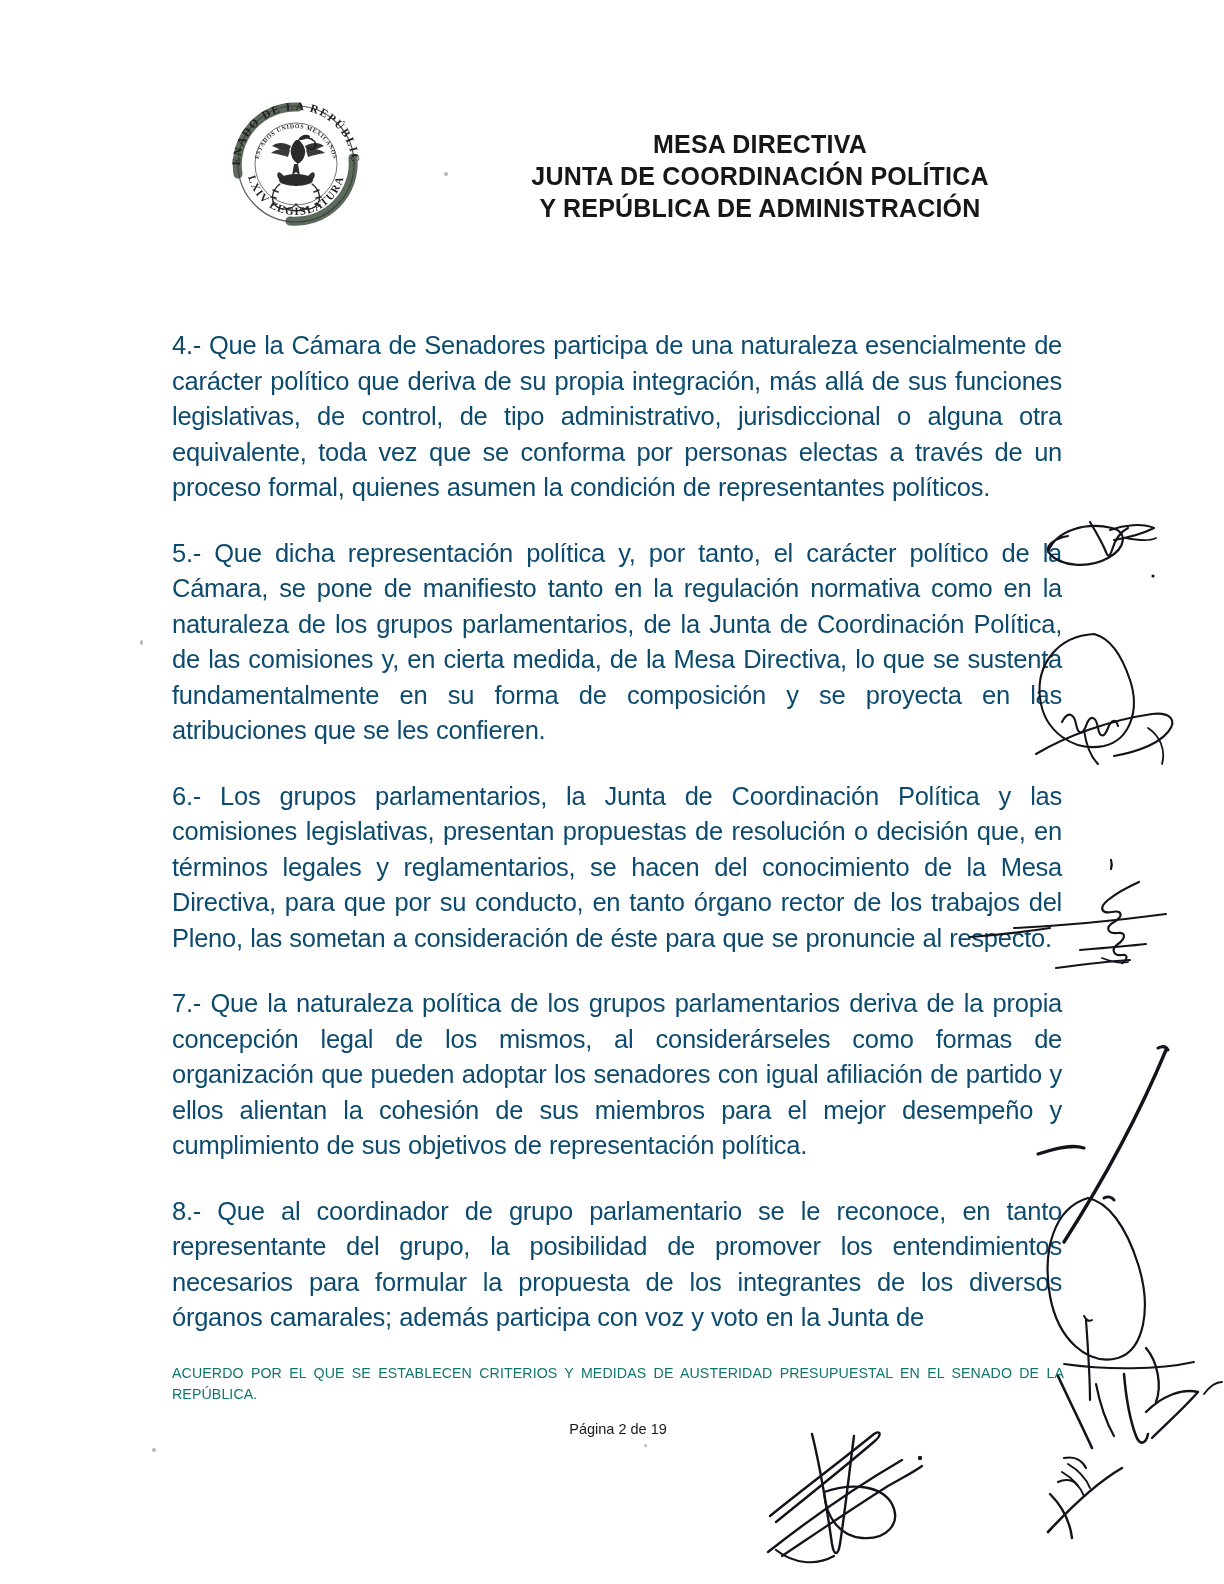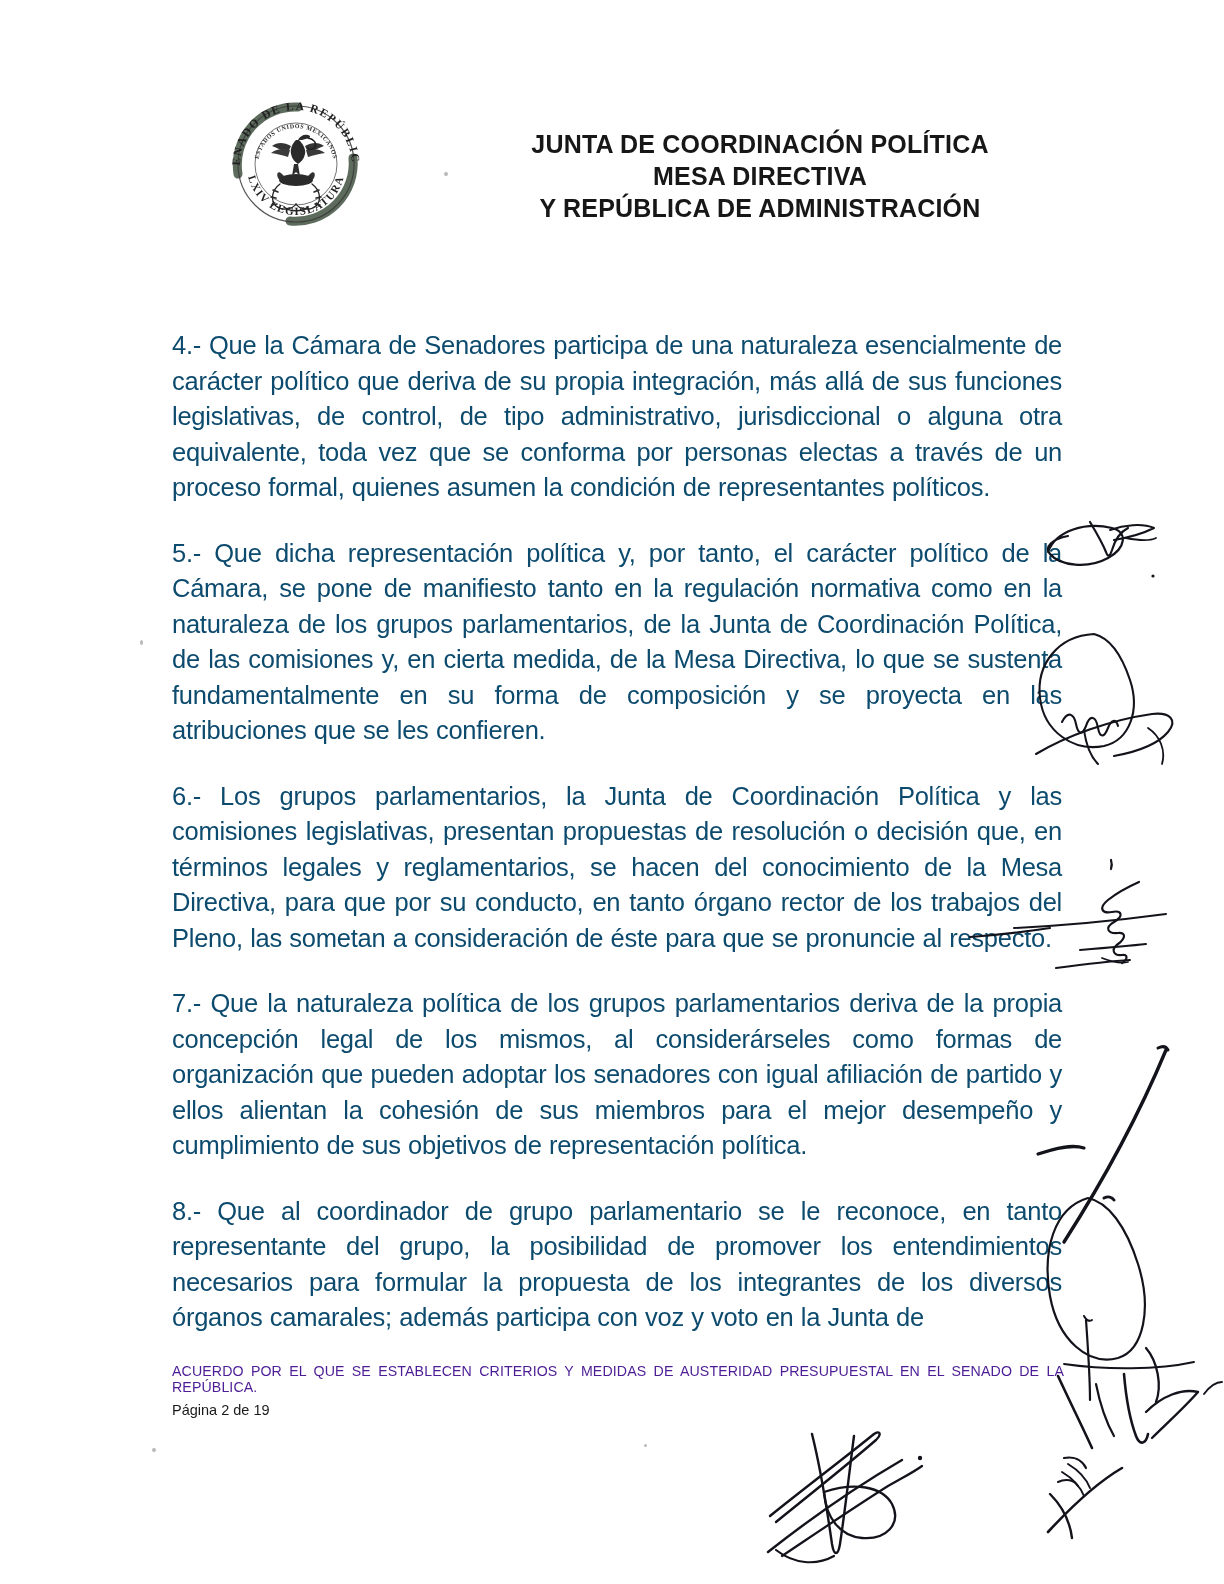--- a/index.html
+++ b/index.html
@@ -77,29 +77,29 @@
   
   .footer {
     position: absolute;
     left: 172px;
     top: 1363px;
     width: 892px;
   }
   .footer-note {
     font-family: "Liberation Sans", "DejaVu Sans", sans-serif;
     font-size: 14.2px;
-    line-height: 16px;
+    line-height: 21px;
     text-align: justify;
     letter-spacing: 0.1px;
-    color: #4c1d95;
+    color: #0f766e;
     margin: 0;
   }
   .footer-page {
-    margin-top: 7px;
-    text-align: left;
+    margin-top: 16px;
+    text-align: center;
     font-family: "Liberation Sans", "DejaVu Sans", sans-serif;
     font-size: 14.5px;
     color: #1a1a1a;
   }
 
   
   .ink {
     position: absolute;
     pointer-events: none;
   }
@@ -171,22 +171,22 @@
           <path d="M 56,92 C 48,98 46,108 52,114 C 58,119 68,118 72,112" stroke="#222" stroke-width="1.3"></path>
           <path d="M 88,92 C 96,98 98,108 92,114 C 86,119 76,118 72,112" stroke="#222" stroke-width="1.3"></path>
           <path d="M 54,100 l -5,-2 M 52,106 l -5,-1 M 53,112 l -5,1 M 90,100 l 5,-2 M 92,106 l 5,-1 M 91,112 l 5,1" stroke="#2a2a2a" stroke-width="1.6"></path>
 
           <path d="M 60,115 C 66,120 78,120 84,115" stroke="#222" stroke-width="1.4"></path>
         </g>
       </svg>
     </div>
 
     <div class="header-titles">
+      <div class="line">MESA DIRECTIVA</div>
       <div class="line">JUNTA DE COORDINACIÓN POLÍTICA</div>
-      <div class="line">MESA DIRECTIVA</div>
       <div class="line">Y REPÚBLICA DE ADMINISTRACIÓN</div>
     </div>
   </div>
 
   <div class="body-col">
     <p class="para">4.- Que la Cámara de Senadores participa de una naturaleza esencialmente de carácter político que deriva de su propia integración, más allá de sus funciones legislativas, de control, de tipo administrativo, jurisdiccional o alguna otra equivalente, toda vez que se conforma por personas electas a través de un proceso formal, quienes asumen la condición de representantes políticos.</p>
     <p class="para">5.- Que dicha representación política y, por tanto, el carácter político de la Cámara, se pone de manifiesto tanto en la regulación normativa como en la naturaleza de los grupos parlamentarios, de la Junta de Coordinación Política, de las comisiones y, en cierta medida, de la Mesa Directiva, lo que se sustenta fundamentalmente en su forma de composición y se proyecta en las atribuciones que se les confieren.</p>
     <p class="para">6.- Los grupos parlamentarios, la Junta de Coordinación Política y las comisiones legislativas, presentan propuestas de resolución o decisión que, en términos legales y reglamentarios, se hacen del conocimiento de la Mesa Directiva, para que por su conducto, en tanto órgano rector de los trabajos del Pleno, las sometan a consideración de éste para que se pronuncie al respecto.</p>
     <p class="para">7.- Que la naturaleza política de los grupos parlamentarios deriva de la propia concepción legal de los mismos, al considerárseles como formas de organización que pueden adoptar los senadores con igual afiliación de partido y ellos alientan la cohesión de sus miembros para el mejor desempeño y cumplimiento de sus objetivos de representación política.</p>
     <p class="para">8.- Que al coordinador de grupo parlamentario se le reconoce, en tanto representante del grupo, la posibilidad de promover los entendimientos necesarios para formular la propuesta de los integrantes de los diversos órganos camarales; además participa con voz y voto en la Junta de</p>

